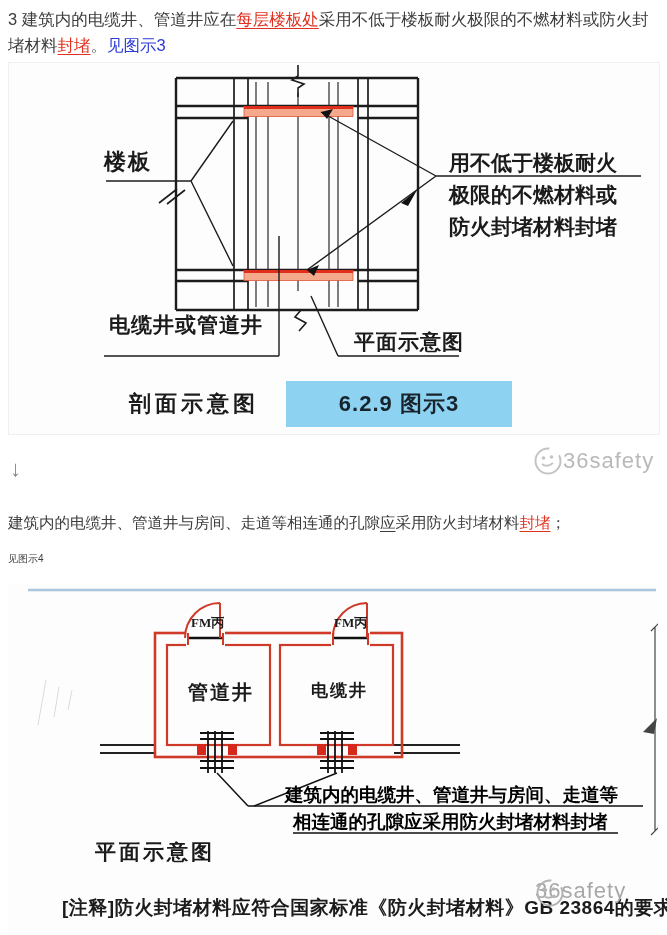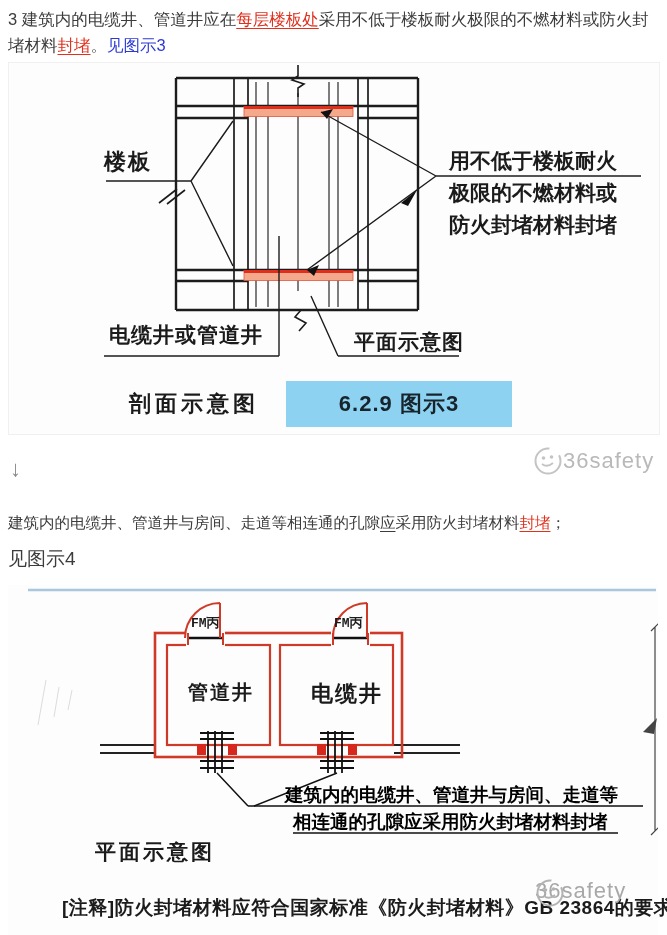--- a/index.html
+++ b/index.html
@@ -13,21 +13,21 @@
   .seg-red{color:#e0301e;text-decoration:underline;text-underline-offset:3px;}
   .seg-ul{text-decoration:underline;text-underline-offset:3px;}
   .seg-link{color:#2c3ad4;}
   
   .figure{position:absolute;left:8px;width:650px;background:#fdfdfd;}
   #figure3{top:62px;height:371px;border:1px solid #f0f0f0;}
   #figure4{top:585px;height:350px;}
   .figure svg{position:absolute;left:0;top:0;}
   .diag-label{
     position:absolute;font-weight:bold;color:#1b1b1b;white-space:nowrap;
-    font-family:Liberation Mono, monospace;
+    font-family:Liberation Serif, serif;
   }
   .fig-caption{font-size:22px;letter-spacing:4px;}
   .fig-no{
     position:absolute;background:#8ed2f2;color:#17242c;font-weight:bold;
     display:flex;align-items:center;justify-content:center;font-size:22px;
     letter-spacing:1px;white-space:nowrap;
   }
   .seal-line{font-size:21px;font-weight:bold;line-height:32px;color:#1b1b1b;white-space:nowrap;}
   .ann-line{
     position:absolute;font-size:18.5px;font-weight:bold;color:#000000;white-space:nowrap;
@@ -94,42 +94,42 @@
       <path d="M270,173 V293 M95,293 H270"></path>
       <path d="M329,293 H450 M329,293 L302,233"></path>
     </g>
   </svg>
   <div class="diag-label" style="left:95px;top:84px;font-size:22px;letter-spacing:2px;">楼板</div>
   <div class="diag-label" style="left:440px;top:84px;">
     <div class="seal-line">用不低于楼板耐火</div>
     <div class="seal-line">极限的不燃材料或</div>
     <div class="seal-line">防火封堵材料封堵</div>
   </div>
-  <div class="diag-label" style="left:100px;top:258px;font-size:21px;letter-spacing:1px;">电缆井或管道井</div>
+  <div class="diag-label" style="left:100px;top:248px;font-size:21px;letter-spacing:1px;">电缆井或管道井</div>
   <div class="diag-label" style="left:345px;top:265px;font-size:21px;letter-spacing:1px;">平面示意图</div>
   <div class="diag-label fig-caption" style="left:120px;top:326px;">剖面示意图</div>
   <div class="fig-no" style="left:277px;top:318px;width:226px;height:46px;">6.2.9 图示3</div>
 </div>
 
 <div class="watermark" style="left:533px;top:446px;">
   <svg width="30" height="30" viewBox="0 0 30 30">
     <circle cx="15" cy="15" r="12.5" fill="none" stroke="#c4c4c4" stroke-width="2" stroke-dasharray="60 12"></circle>
     <circle cx="10.5" cy="12" r="1.8" fill="#c4c4c4"></circle>
     <circle cx="18.5" cy="11" r="1.8" fill="#c4c4c4"></circle>
     <path d="M9,18 Q14,22 20,17" fill="none" stroke="#c4c4c4" stroke-width="1.8"></path>
   </svg>
   <span class="wm-text">36safety</span>
 </div>
 
 <div class="arrow-down">↓</div>
 
 <div class="para" style="top:510px;font-size:15.5px;">
   <span> 建筑内的电缆井、管道井与房间、走道等相连通的孔隙</span><span class="seg-ul">应</span><span>采用防火封堵材料</span><span class="seg-red">封堵</span><span>；</span>
 </div>
-<div class="para" style="top:546px;font-size:19px;">
+<div class="para" style="top:546px;font-size:10px;">
   <span>见图示4</span>
 </div>
 
 <div class="figure" id="figure4">
   <svg width="650" height="350" viewBox="0 0 650 350">
 
     <line x1="20" y1="5" x2="648" y2="5" stroke="#a9c8dd" stroke-width="2.4"></line>
 
     <path d="M30,140 L38,95 M46,132 L51,102 M60,125 L64,105" stroke="#dcdcdc" stroke-width="1" fill="none"></path>
 
@@ -174,21 +174,21 @@
     </g>
 
     <g stroke="#444" stroke-width="1.2" fill="none">
       <path d="M647,42 V246 M643,46 L651,38 M643,250 L651,242"></path>
     </g>
     <polygon points="649,133 635,147 646,149" fill="#444"></polygon>
   </svg>
   <div class="diag-label" style="left:183px;top:29px;font-size:13px;">FM丙</div>
   <div class="diag-label" style="left:326px;top:29px;font-size:13px;">FM丙</div>
   <div class="diag-label" style="left:180px;top:94px;font-size:20px;letter-spacing:2px;">管道井</div>
-  <div class="diag-label" style="left:303px;top:94px;font-size:22px;letter-spacing:2px;">电缆井</div>
+  <div class="diag-label" style="left:303px;top:94px;font-size:17px;letter-spacing:2px;">电缆井</div>
   <div class="ann-line" style="left:277px;top:197px;">建筑内的电缆井、管道井与房间、走道等</div>
   <div class="ann-line" style="left:285px;top:224px;">相连通的孔隙应采用防火封堵材料封堵</div>
   <div class="diag-label fig-caption" style="left:87px;top:253px;font-size:21px;letter-spacing:3px;">平面示意图</div>
   <div class="note-line">[注释]防火封堵材料应符合国家标准《防火封堵材料》GB 23864的要求.</div>
   <div class="watermark" style="left:527px;top:293px;">
     <svg width="30" height="30" viewBox="0 0 30 30">
       <circle cx="15" cy="15" r="12.5" fill="none" stroke="#b3b3b3" stroke-width="2" stroke-dasharray="60 12"></circle>
       <circle cx="10.5" cy="12" r="1.8" fill="#b3b3b3"></circle>
       <circle cx="18.5" cy="11" r="1.8" fill="#b3b3b3"></circle>
       <path d="M9,18 Q14,22 20,17" fill="none" stroke="#b3b3b3" stroke-width="1.8"></path>

